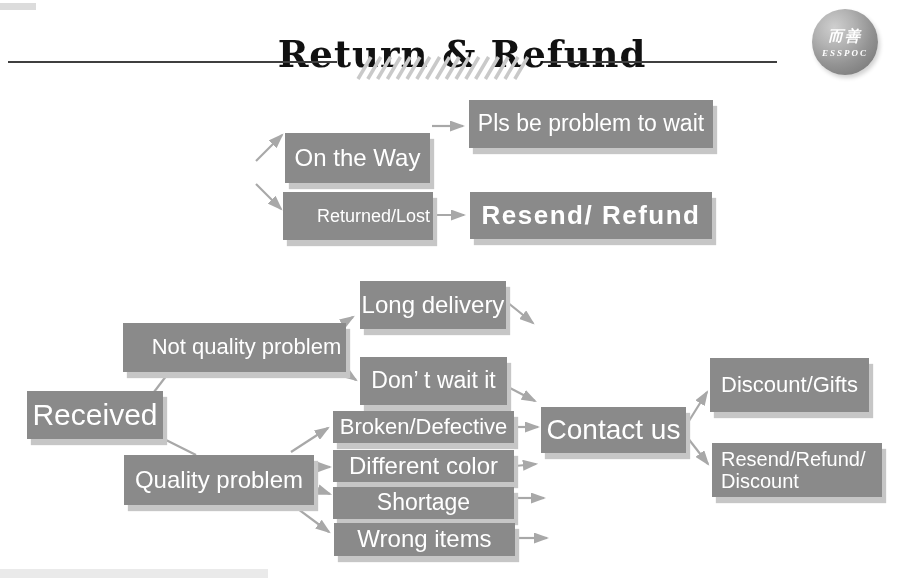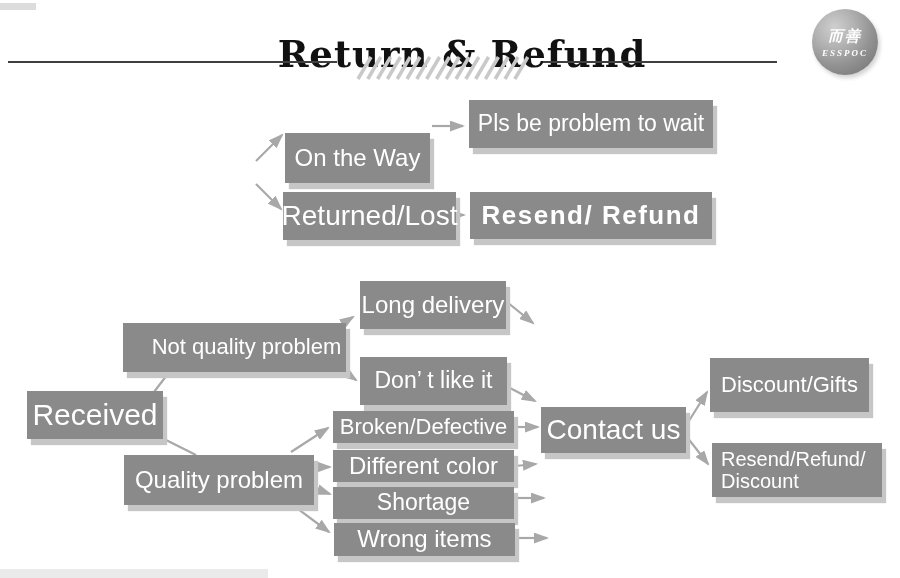--- a/index.html
+++ b/index.html
@@ -88,26 +88,26 @@
       <line x1="516" y1="538" x2="547" y2="538" stroke="#a8a8a8" stroke-width="2.2" marker-end="url(#ah)"></line>
       <line x1="687" y1="424" x2="707" y2="392" stroke="#a8a8a8" stroke-width="2.2" marker-end="url(#ah)"></line>
       <line x1="687" y1="437" x2="708" y2="464" stroke="#a8a8a8" stroke-width="2.2" marker-end="url(#ah)"></line>
     </svg>
 
   <div class="artifact" style="left:0;top:3px;width:36px;height:7px;background:#dcdcdc;"></div>
   <div class="artifact" style="left:0;top:569px;width:268px;height:9px;background:#eaeaea;"></div>
 
     <div class="node" style="left: 285px; top: 101px; width: 145px; height: 50px; font-size: 24px; margin-top: 32px;">On the Way</div>
     <div class="node" style="left: 469px; top: 100px; width: 244px; height: 48px; font-size: 23px;">Pls be problem to wait</div>
-    <div class="node" style="left: 283px; top: 192px; width: 173px; height: 48px; font-size: 28px;">Returned/Lost</div>
+    <div class="node" style="left: 283px; top: 192px; width: 119px; height: 48px; font-size: 18px; padding-left: 31px;">Returned/Lost</div>
     <div class="node" style="left: 470px; top: 192px; width: 242px; height: 47px; font-size: 26px; font-weight: 600; letter-spacing: 1.5px;">Resend/ Refund</div>
     <div class="node" style="left: 123px; top: 323px; width: 199px; height: 49px; font-size: 22px; padding-left: 24px;">Not quality problem</div>
     <div class="node" style="left: 27px; top: 391px; width: 136px; height: 48px; font-size: 30px;">Received</div>
     <div class="node" style="left: 360px; top: 281px; width: 146px; height: 48px; font-size: 24px;">Long delivery</div>
-    <div class="node" style="left: 360px; top: 357px; width: 147px; height: 48px; font-size: 23px;">Don’ t like it</div>
+    <div class="node" style="left: 360px; top: 357px; width: 147px; height: 48px; font-size: 23px;">Don’ t wait it</div>
     <div class="node" style="left: 124px; top: 455px; width: 190px; height: 50px; font-size: 24px;">Quality problem</div>
     <div class="node" style="left: 333px; top: 411px; width: 181px; height: 32px; font-size: 22px;">Broken/Defective</div>
     <div class="node" style="left: 333px; top: 450px; width: 181px; height: 32px; font-size: 24px;">Different color</div>
     <div class="node" style="left: 333px; top: 487px; width: 181px; height: 32px; font-size: 23px;">Shortage</div>
     <div class="node" style="left: 334px; top: 523px; width: 181px; height: 33px; font-size: 24px;">Wrong items</div>
     <div class="node" style="left: 541px; top: 407px; width: 145px; height: 46px; font-size: 28px;">Contact us</div>
     <div class="node" style="left: 710px; top: 358px; width: 159px; height: 54px; font-size: 22px;">Discount/Gifts</div>
     <div class="node left" style="left: 712px; top: 443px; width: 161px; height: 54px; font-size: 20px;">Resend/Refund/
 Discount</div>
   </div>

